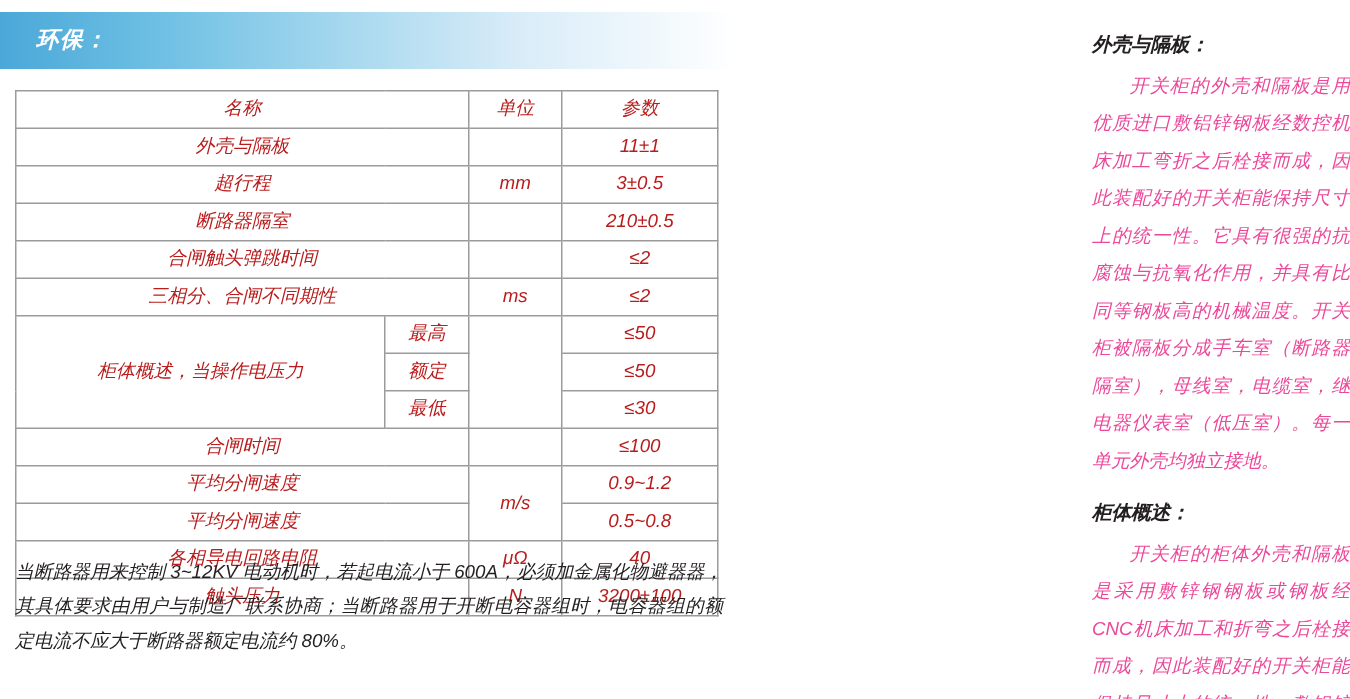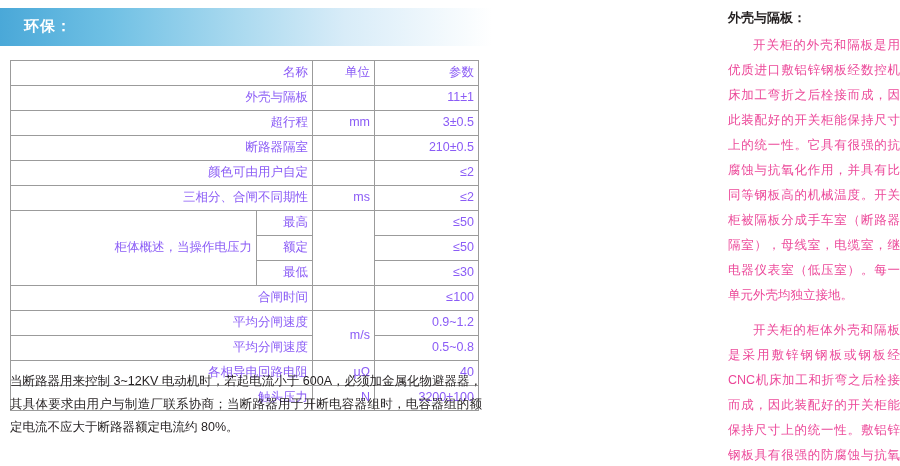--- a/index.html
+++ b/index.html
@@ -11,20 +11,21 @@
     height: 466px;
     background: #ffffff;
     font-family: "Liberation Sans", "DejaVu Sans", sans-serif;
     color: #231f20;
     overflow: hidden;
   }
   .page {
     position: relative;
     width: 900px;
     height: 466px;
+    font-style: italic;
   }
   
   .left-col {
     position: absolute;
     left: 0;
     top: 0;
     width: 492px;
     height: 466px;
     padding: 0;
   }
@@ -53,26 +54,26 @@
   }
   table.spec {
     border-collapse: collapse;
     width: 468px;
     table-layout: fixed;
     font-size: 12.5px;
   }
   table.spec td, table.spec th {
     border: 1px solid #9b9b9b;
     padding: 3px 4px;
-    text-align: right;
+    text-align: center;
     font-weight: normal;
     vertical-align: middle;
     line-height: 1.25;
     height: 18px;
-    color: #8b5cf6;
+    color: #b91c1c;
   }
   .c-name  { width: 246px; }
   .c-sub   { width: 56px; }
   .c-unit  { width: 62px; }
   .c-param { width: 104px; }
   .name-cell { padding-left: 5px; }
   .sub-cell { text-align: center; }
   .merge-name {
     vertical-align: middle;
     text-align: left;
@@ -101,21 +102,21 @@
   .right-inner {
     position: absolute;
     left: 0;
     top: 8px;
     width: 172px;
   }
   .sec-title {
     font-size: 13px;
     font-weight: bold;
     color: #231f20;
-    margin: 0 0 4px 0;
+    margin: 12px 0 4px 0;
     line-height: 1.6;
   }
   .sec-body {
     font-size: 12.5px;
     line-height: 2.0;
     color: #ec4899;
     text-align: justify;
     margin: 0 0 10px 0;
     text-indent: 25px;
   }
@@ -157,21 +158,21 @@
             <td colspan="2" class="name-cell">超行程</td>
             <td>mm</td>
             <td>3±0.5</td>
           </tr>
           <tr>
             <td colspan="2" class="name-cell">断路器隔室</td>
             <td></td>
             <td>210±0.5</td>
           </tr>
           <tr>
-            <td colspan="2" class="name-cell">颜色可由用户自定</td>
+            <td colspan="2" class="name-cell">合闸触头弹跳时间</td>
             <td></td>
             <td>≤2</td>
           </tr>
           <tr>
             <td colspan="2" class="name-cell">三相分、合闸不同期性</td>
             <td>ms</td>
             <td>≤2</td>
           </tr>
 
           <tr>
@@ -224,19 +225,20 @@
 
   <div class="right-col">
     <div class="right-inner">
 
       <div class="sec-block">
         <h3 class="sec-title">外壳与隔板：</h3>
         <p class="sec-body">开关柜的外壳和隔板是用优质进口敷铝锌钢板经数控机床加工弯折之后栓接而成，因此装配好的开关柜能保持尺寸上的统一性。它具有很强的抗腐蚀与抗氧化作用，并具有比同等钢板高的机械温度。开关柜被隔板分成手车室（断路器隔室），母线室，电缆室，继电器仪表室（低压室）。每一单元外壳均独立接地。</p>
       </div>
 
       <div class="sec-block">
+        <h3 class="sec-title">柜体概述：</h3>
         <p class="sec-body">开关柜的柜体外壳和隔板是采用敷锌钢钢板或钢板经CNC机床加工和折弯之后栓接而成，因此装配好的开关柜能保持尺寸上的统一性。敷铝锌钢板具有很强的防腐蚀与抗氧化作用，并具有比同等钢板高的机械强度。开关柜被隔板分隔成手车室、母线室、电缆室、继电器仪表室，每一个单元的外壳均有独立的接地。开关柜的门均采用静电喷涂使用其表面具有抗撞击、耐腐蚀、外形美观（颜色可由用户自定）等优点。</p>
       </div>
 
     </div>
   </div>
 
 </div>
 
 </body></html>

